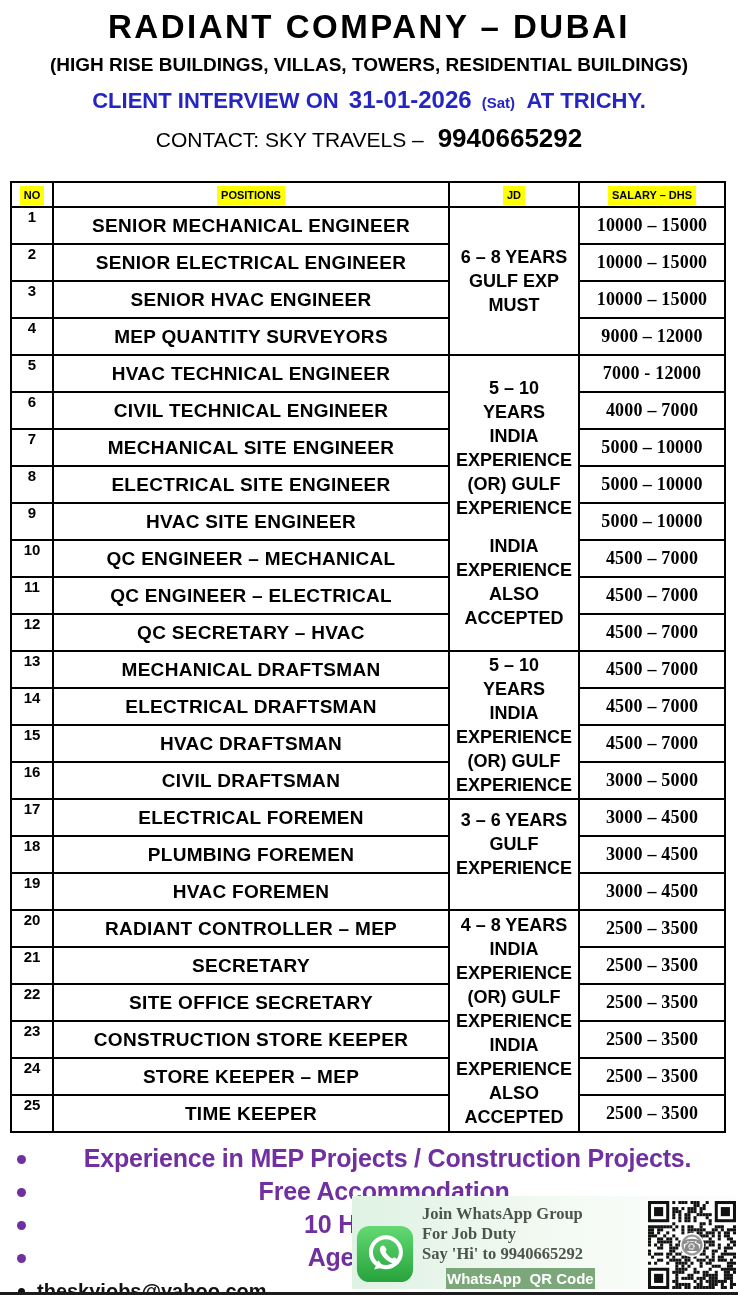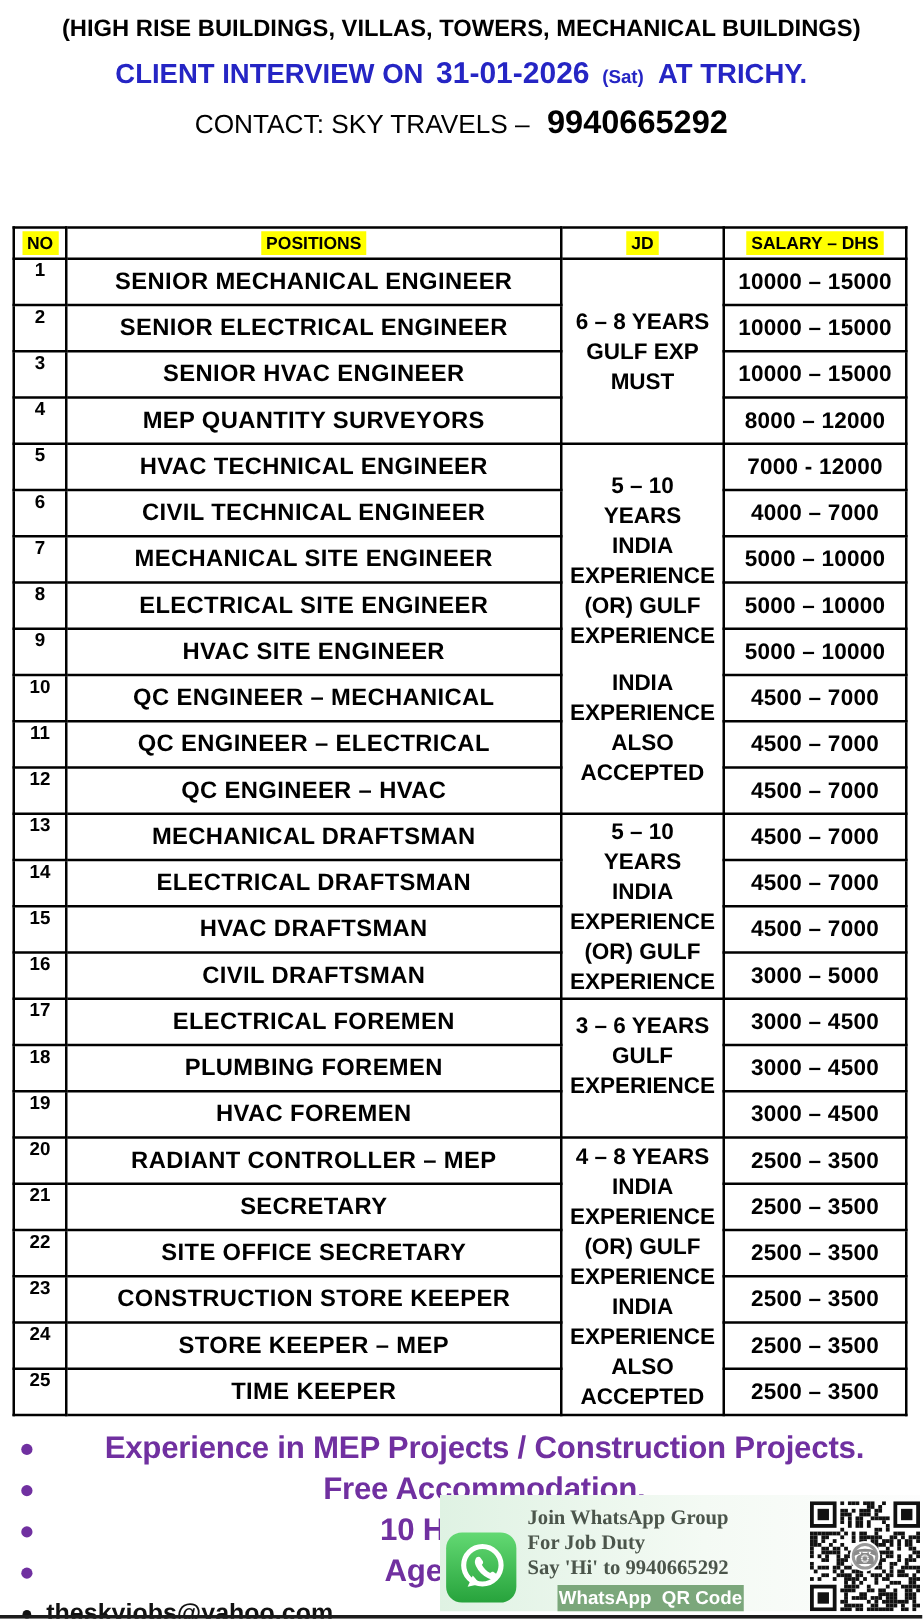--- a/index.html
+++ b/index.html
@@ -15,26 +15,26 @@
   .interview .date{font-size:24px;margin:0 4px;}
   .interview .day{font-size:15px;margin-right:6px;}
   .contact{font-size:21px;font-weight:500;line-height:28px;margin-top:7px;}
   .contact .phone{font-size:26px;font-weight:bold;margin-left:8px;}
 
   
   table.jobs{border-collapse:collapse;table-layout:fixed;width:714px;margin:4px 10px 0;}
   table.jobs th,table.jobs td{border:2px solid #000;padding:0;text-align:center;overflow:hidden;}
   table.jobs thead tr{height:25px;}
   table.jobs tbody tr{height:37px;}
-  th .hl{background:var(--highlight-yellow,#FFFF00);font-size:14px;font-weight:bold;padding:0 4px;display:inline-block;line-height:19px;}
+  th .hl{background:var(--highlight-yellow,#FFFF00);font-size:11px;font-weight:bold;padding:0 4px;display:inline-block;line-height:19px;}
   td.c-no{font-size:15px;font-weight:bold;vertical-align:top;padding-top:4px;}
   td.c-pos{font-size:19px;font-weight:bold;letter-spacing:0.3px;}
   td.c-jd{font-size:18px;font-weight:bold;line-height:24px;vertical-align:middle;}
   td.c-jd.top{vertical-align:top;padding-top:8px;}
-  td.c-sal{font-size:18px;font-weight:bold;letter-spacing:0.2px;}
+  td.c-sal{font-size:18px;font-weight:bold;letter-spacing:0.2px;font-family:Liberation Serif, serif;}
   .jd-gap{height:14px;}
 
   
   .ftr{position:absolute;left:0;right:0;top:1136px;bottom:4px;}
   ul.perks{list-style:none;margin:6px 0 0;padding:0 0 0 10px;}
   ul.perks li{position:relative;padding-left:27px;font-size:25px;font-weight:bold;
               color:var(--accent-purple,#7030A0);line-height:33px;letter-spacing:-0.2px;text-align:center;}
   ul.perks li::before{content:"";position:absolute;left:7px;top:13px;width:9px;height:9px;
               border-radius:50%;background:var(--accent-purple,#7030A0);}
   .email-row{position:relative;padding-left:37px;margin-top:4px;font-size:20px;font-weight:bold;color:#111;line-height:26px;}
@@ -52,21 +52,22 @@
   .qr-box{width:88px;height:88px;flex:0 0 auto;margin-left:2px;background:#fff;}
 
   .bottom-line{position:absolute;left:0;right:0;bottom:0;height:3px;background:#1c1c1c;}
 </style>
 </head>
 <body style="--accent-blue: #2525C4; --accent-purple: #7030A0; --highlight-yellow: #FFFF00; --badge-green: #7BA77B;">
 
 <div>
 
   <div class="hdr">
-    <div class="scope">(HIGH RISE BUILDINGS, VILLAS, TOWERS, MECHANICAL BUILDINGS)</div>
+    <div class="title">RADIANT COMPANY – DUBAI</div>
+    <div class="scope">(HIGH RISE BUILDINGS, VILLAS, TOWERS, RESIDENTIAL BUILDINGS)</div>
     <div class="interview">
       <span>CLIENT INTERVIEW ON</span>
       <span class="date">31-01-2026</span>
       <span class="day">(Sat)</span>
       <span>AT TRICHY.</span>
     </div>
     <div class="contact">
       <span>CONTACT: SKY TRAVELS –</span>
       <span class="phone">9940665292</span>
     </div>
@@ -104,21 +105,21 @@
           <td class="c-sal">10000 – 15000</td>
         </tr>
         <tr>
           <td class="c-no">3</td>
           <td class="c-pos">SENIOR HVAC ENGINEER</td>
           <td class="c-sal">10000 – 15000</td>
         </tr>
         <tr>
           <td class="c-no">4</td>
           <td class="c-pos">MEP QUANTITY SURVEYORS</td>
-          <td class="c-sal">8000 – 12000</td>
+          <td class="c-sal">9000 – 12000</td>
         </tr>
         <tr>
           <td class="c-no">5</td>
           <td class="c-pos">HVAC TECHNICAL ENGINEER</td>
           <td class="c-jd" rowspan="8">
             <div>5 – 10</div>
             <div>YEARS</div>
             <div>INDIA</div>
             <div>EXPERIENCE</div>
             <div>(OR) GULF</div>
@@ -156,21 +157,21 @@
           <td class="c-pos">QC ENGINEER – MECHANICAL</td>
           <td class="c-sal">4500 – 7000</td>
         </tr>
         <tr>
           <td class="c-no">11</td>
           <td class="c-pos">QC ENGINEER – ELECTRICAL</td>
           <td class="c-sal">4500 – 7000</td>
         </tr>
         <tr>
           <td class="c-no">12</td>
-          <td class="c-pos">QC ENGINEER – HVAC</td>
+          <td class="c-pos">QC SECRETARY – HVAC</td>
           <td class="c-sal">4500 – 7000</td>
         </tr>
         <tr>
           <td class="c-no">13</td>
           <td class="c-pos">MECHANICAL DRAFTSMAN</td>
           <td class="c-jd" rowspan="4">
             <div>5 – 10</div>
             <div>YEARS</div>
             <div>INDIA</div>
             <div>EXPERIENCE</div>

